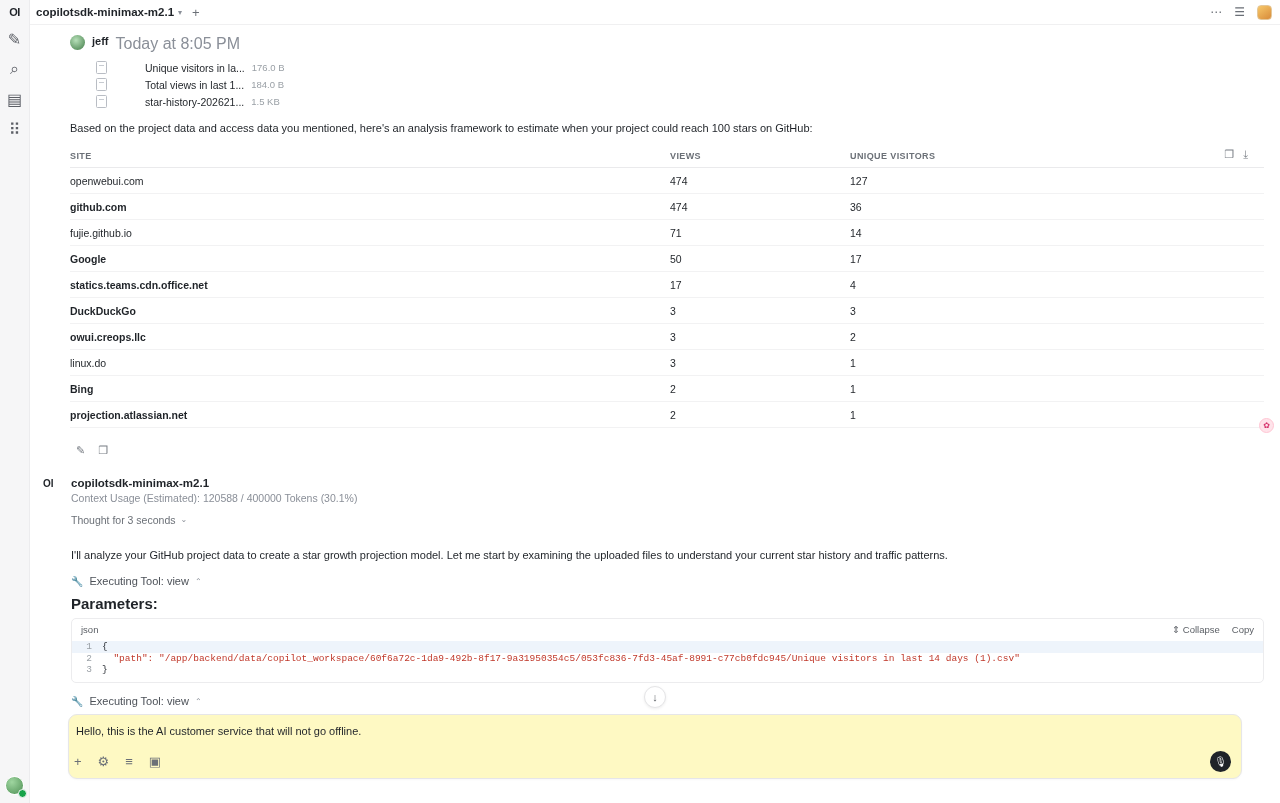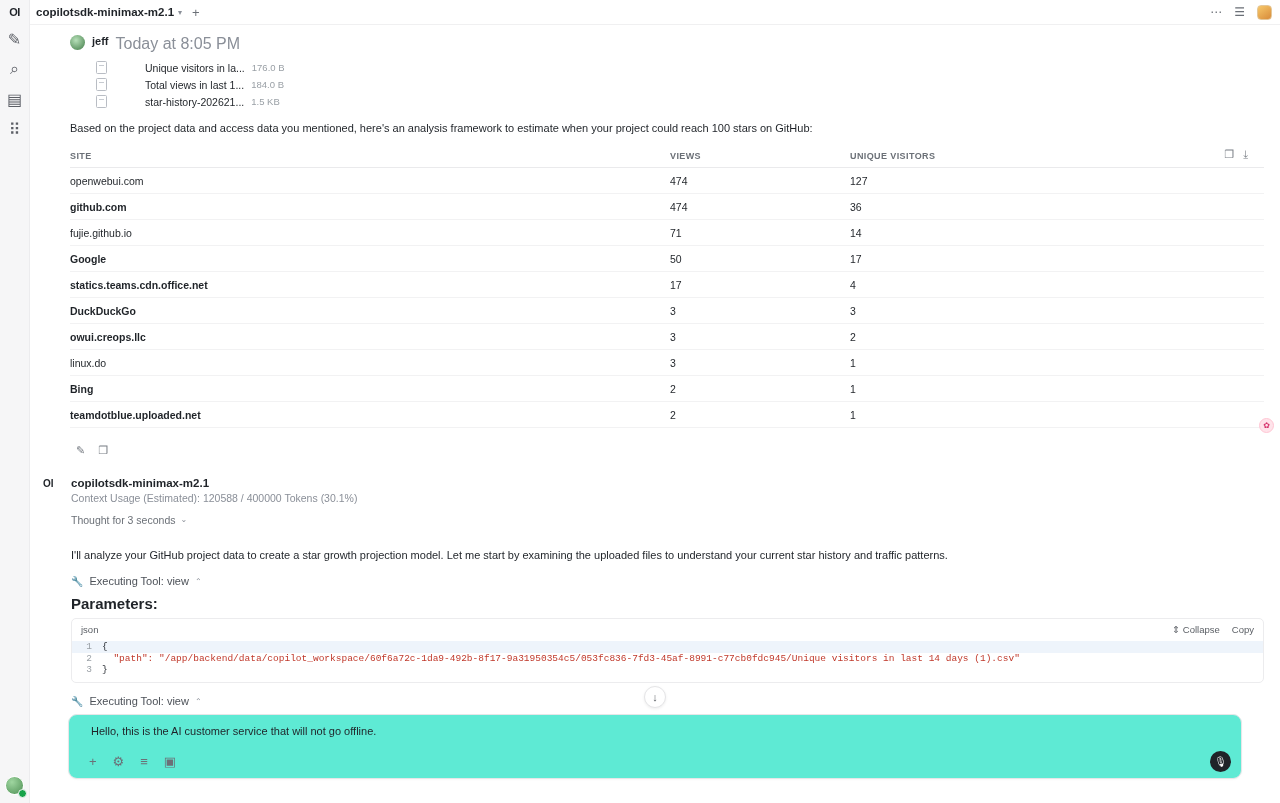--- a/index.html
+++ b/index.html
@@ -190,21 +190,21 @@
     width: 15px; height: 15px; border-radius: 50%;
     background: #ffe3ea; border: 1px solid #ffc6d4;
     display: flex; align-items: center; justify-content: center;
     font-size: 8px; color: #d6336c; cursor: pointer;
   }
 
   
   .composer-wrap { padding: 0 38px 10px 38px; background: #ffffff; }
   .composer {
     border: 1px solid #e6e6e8; border-radius: 9px;
-    background: #5eead4; padding: 8px 10px 6px 20px;
+    background: #fef9c3; padding: 8px 10px 6px 5px;
     box-shadow: 0 1px 2px rgba(0,0,0,.03);
   }
   .composer-text { font-size: 11px; color: #1f2328; padding: 2px 2px 14px 2px; }
   .composer-tools { display: flex; align-items: center; gap: 16px; color: #6b7077; font-size: 13px; }
   .ctool { cursor: pointer; line-height: 1; display: inline-flex; align-items: center; }
   .mic-btn {
     margin-left: auto; width: 21px; height: 21px; border-radius: 50%;
     background: #1f2328; color: #fff;
     display: flex; align-items: center; justify-content: center; font-size: 10px;
     cursor: pointer;
@@ -331,21 +331,21 @@
                 <td class="site plain">linux.do</td>
                 <td>3</td>
                 <td>1</td>
               </tr>
               <tr>
                 <td class="site">Bing</td>
                 <td>2</td>
                 <td>1</td>
               </tr>
               <tr>
-                <td class="site">teamdotblue.uploaded.net</td>
+                <td class="site">projection.atlassian.net</td>
                 <td>2</td>
                 <td>1</td>
               </tr>
             </tbody>
           </table>
         </div>
 
         <div class="row-actions">
           <span>✎</span>
           <span>❐</span>

